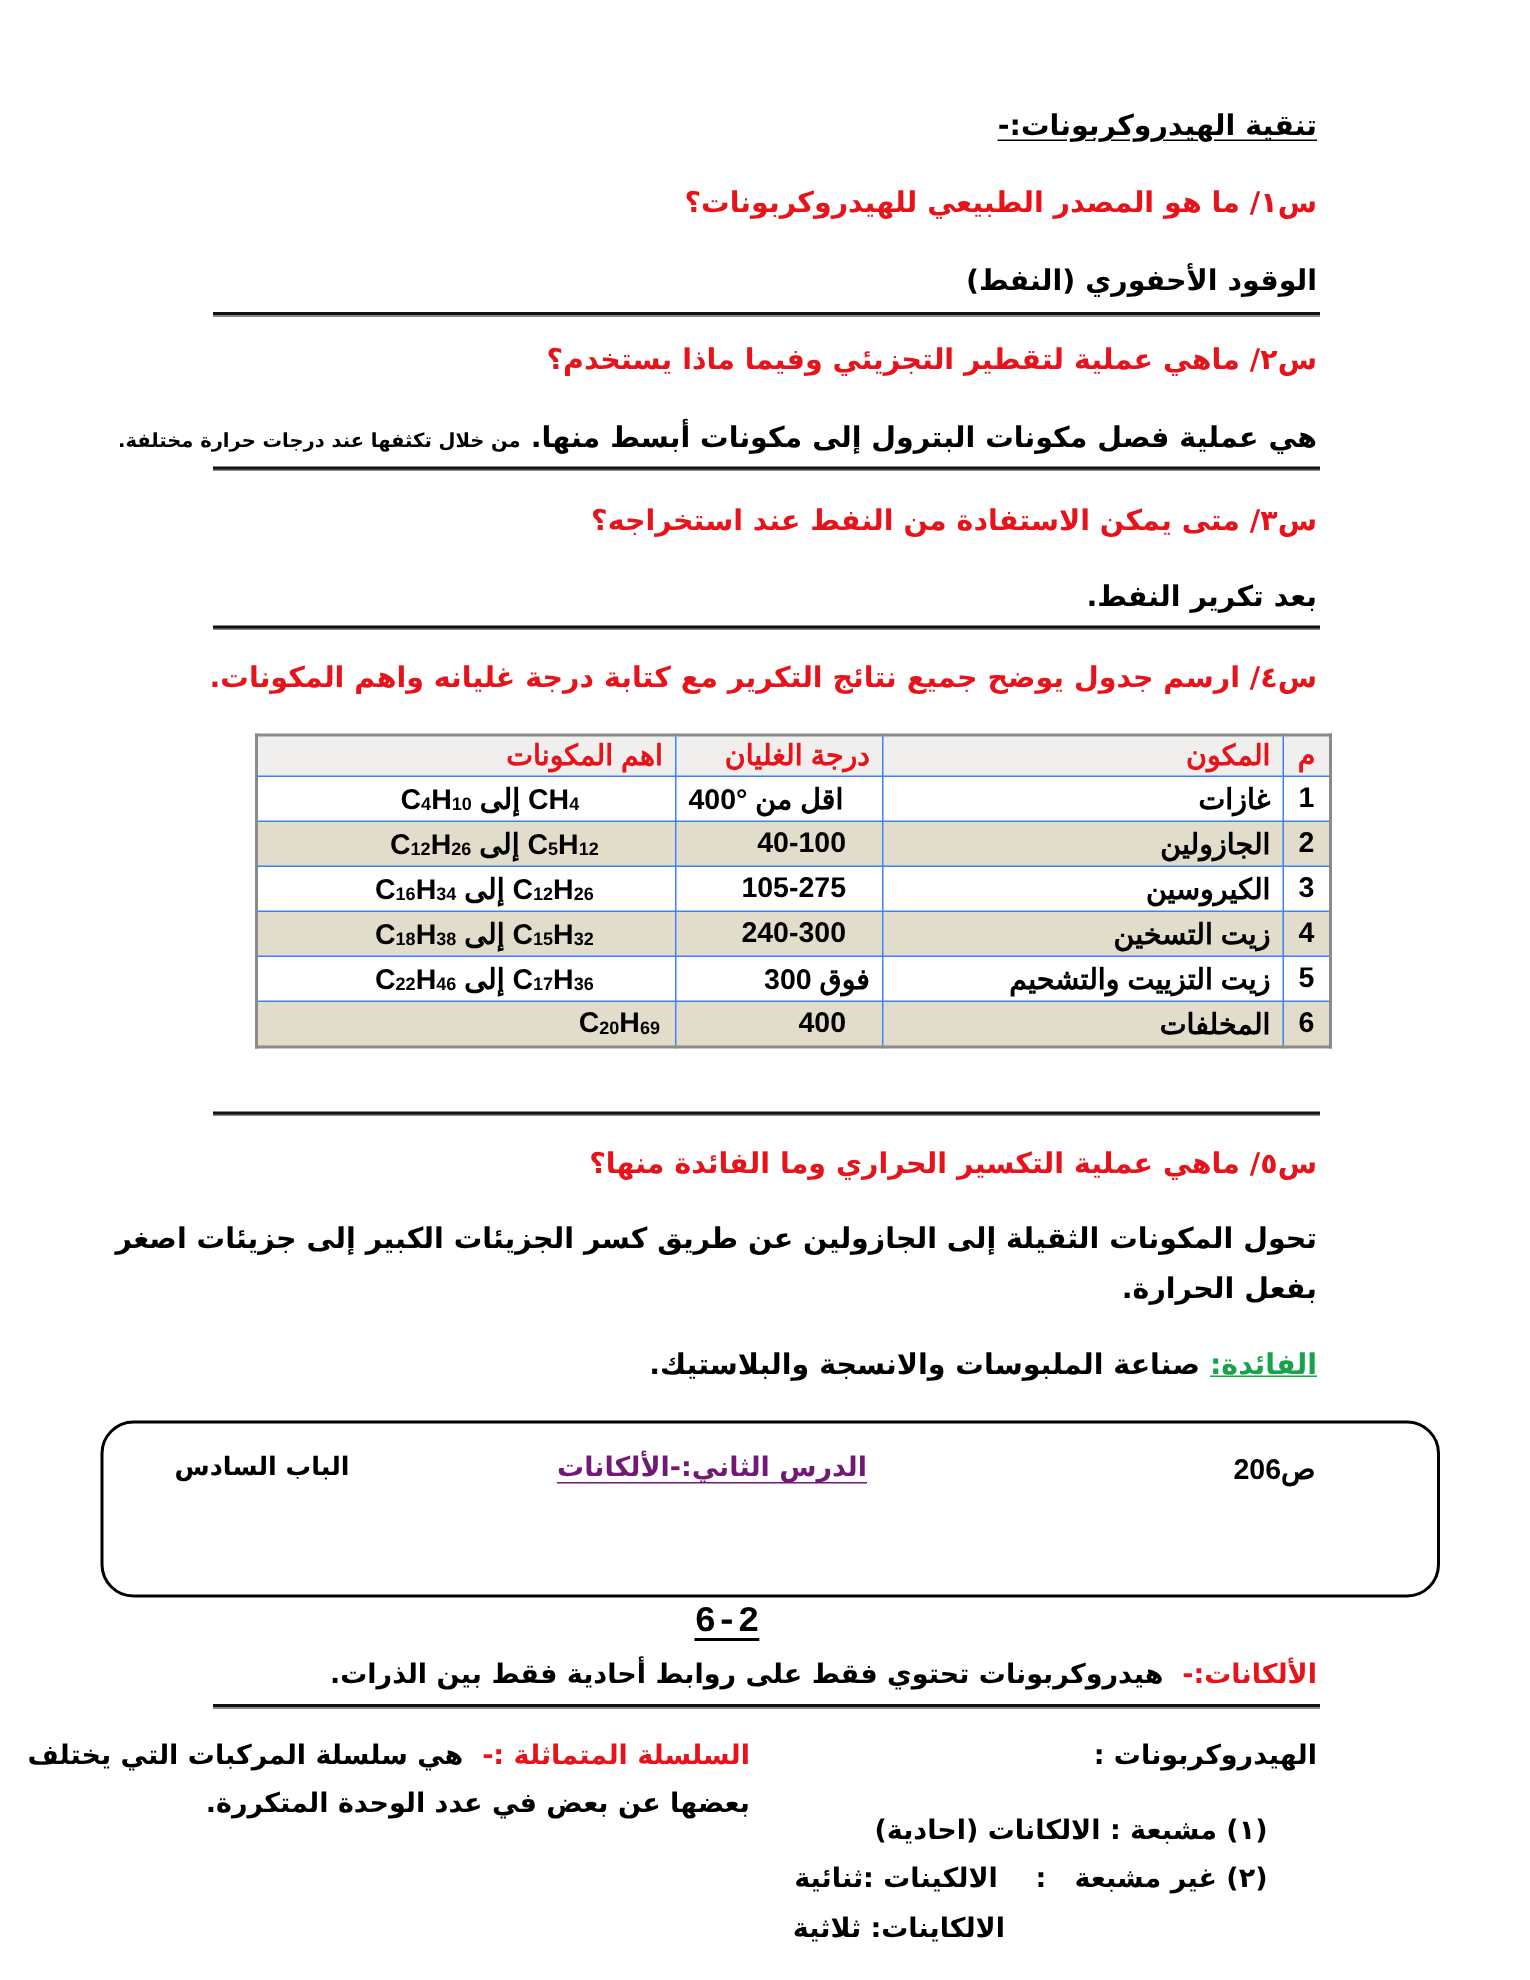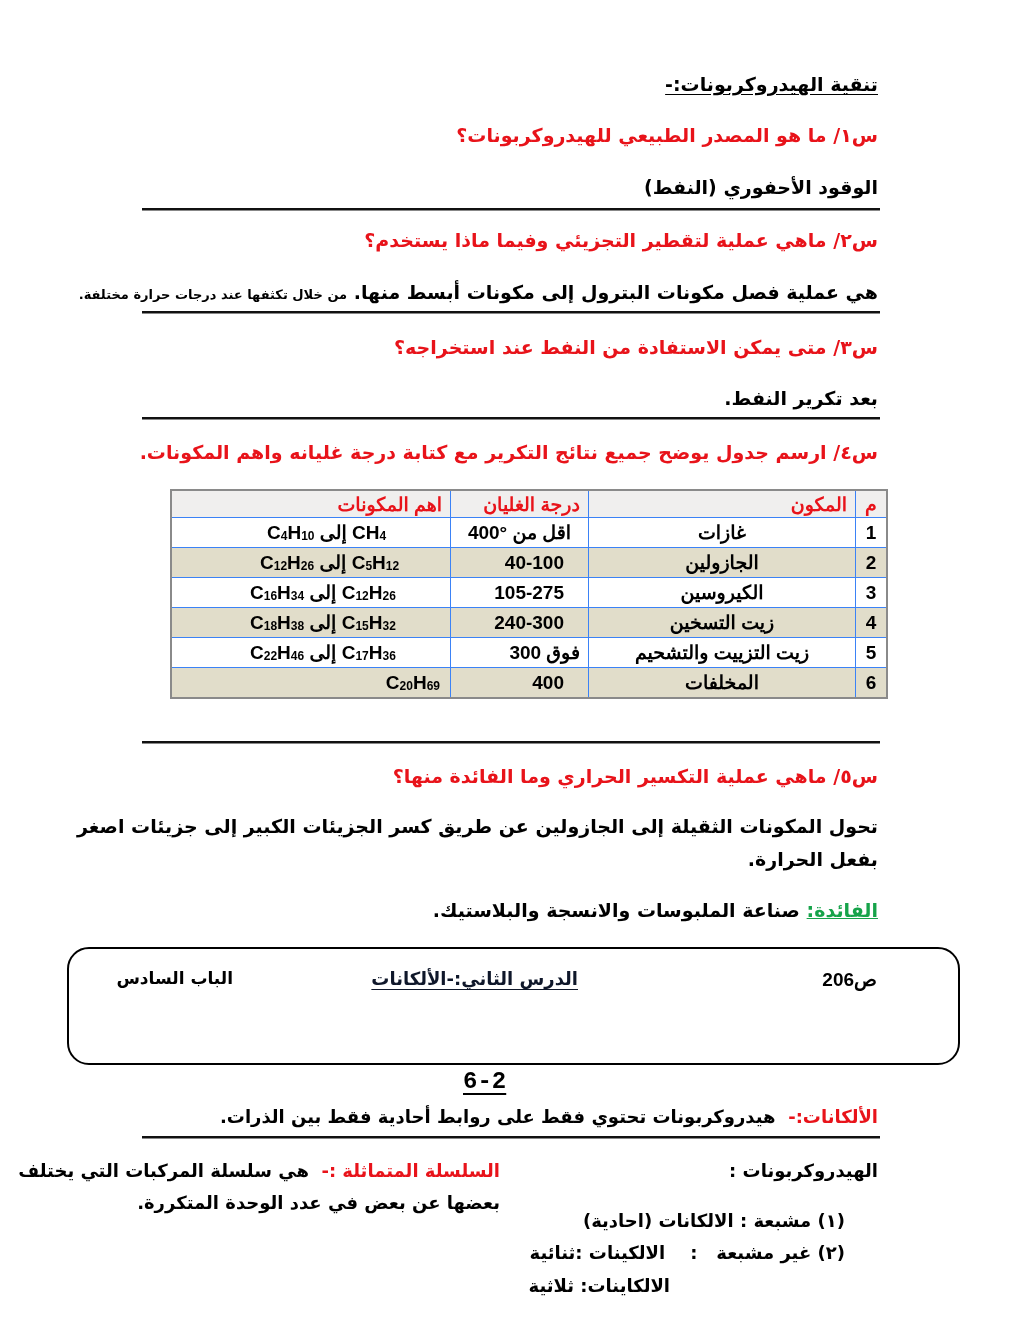--- a/index.html
+++ b/index.html
@@ -13,21 +13,21 @@
   .a-small { font-size:13px; font-weight:bold; }
   .rule { position:absolute; height:2px; background:#111; border-bottom:1px solid #888; }
   table.dist { position:absolute; left:170px; top:489px; width:718px; border-collapse:collapse;
                direction:rtl; font-family:"Liberation Sans", sans-serif; font-size:19px; font-weight:bold;
                border:2px solid #8a8a8a; }
   table.dist td, table.dist th { border:1px solid #3b82f6; height:29px; padding:0 8px; }
   table.dist th { background:#f0efee; color:#e8131a; font-weight:bold; text-align:right; height:26px; }
   table.dist tr.odd td { background:#ffffff; }
   table.dist tr.even td { background:#e1ddca;margin-left:20px; }
   table.dist td.num { width:14px; text-align:center; }
-  table.dist td.name { width:250px; text-align:center; }
+  table.dist td.name { width:250px; text-align:right; }
   table.dist td.bp { width:105px; text-align:left; direction:ltr; }
   table.dist td.comp { text-align:left; direction:ltr; padding-left:88px; }
   sub { font-size:12px; vertical-align:baseline; position:relative; top:1px; }
   .box { position:absolute; left:67px; top:947px; width:893px; height:118px;
          border:2.5px solid #000; border-radius:22px; box-sizing:border-box; }
   .green { color:#16a34a;text-decoration:underline; }
   .red { color:#e8131a; }
 </style>
 </head>
 <body>
@@ -57,21 +57,21 @@
       <th style="text-align:center;">م</th>
       <th>المكون</th>
       <th>درجة الغليان</th>
       <th>اهم المكونات</th>
     </tr>
   </thead>
   <tbody>
     <tr class="odd">
       <td class="num">1</td>
       <td class="name">غازات</td>
-      <td class="bp" style="direction:rtl;text-align:center;">اقل من °400</td>
+      <td class="bp" style="direction:rtl;text-align:left;">اقل من °400</td>
       <td class="comp" style="padding-left:95px;">C<sub>4</sub>H<sub>10</sub> <span>إلى</span> CH<sub>4</sub></td>
     </tr>
     <tr class="even">
       <td class="num">2</td>
       <td class="name">الجازولين</td>
       <td class="bp" style="text-align:right;padding-right:24px;">40-100</td>
       <td class="comp">C<sub>12</sub>H<sub>26</sub> <span>إلى</span> C<sub>5</sub>H<sub>12</sub></td>
     </tr>
     <tr class="odd">
       <td class="num">3</td>
@@ -105,21 +105,21 @@
 <div class="abs rtl q" style="right:142px; top:765px;">س٥/ ماهي عملية التكسير الحراري وما الفائدة منها؟</div>
 <div class="abs rtl a" style="right:142px; top:815px;">تحول المكونات الثقيلة إلى الجازولين عن طريق كسر الجزيئات الكبير إلى جزيئات اصغر</div>
 <div class="abs rtl a" style="right:142px; top:848px;">بفعل الحرارة.</div>
 <div class="abs rtl a" style="right:142px; top:899px;">
   <span class="green">الفائدة:</span>
   <span>صناعة الملبوسات والانسجة والبلاستيك.</span>
 </div>
 
 <div class="box"></div>
 <div class="abs rtl" style="right:143px; top:968px; font-weight:bold; font-size:19px; font-family:'Liberation Sans',sans-serif;">ص206</div>
-<div class="abs rtl" style="right:442px; top:968px; font-weight:bold; font-size:18px; color:#0f172a; text-decoration:underline; text-underline-offset:4px;">الدرس الثاني:-الألكانات</div>
+<div class="abs rtl" style="right:442px; top:968px; font-weight:bold; font-size:18px; color:#701a75; text-decoration:underline; text-underline-offset:4px;">الدرس الثاني:-الألكانات</div>
 <div class="abs rtl" style="right:787px; top:968px; font-weight:bold; font-size:17px;">الباب السادس</div>
 <div class="abs" style="left:463px; top:1068px; font-weight:bold; font-size:24px; font-family:Liberation Mono, monospace; text-decoration:underline; text-underline-offset:5px;">6-2</div>
 
 <div class="abs rtl a" style="right:142px; top:1106px; font-size:18px;">
   <span class="red">الألكانات:-</span>
   &nbsp;<span>هيدروكربونات تحتوي فقط على روابط أحادية فقط بين الذرات.</span>
 </div>
 <div class="rule" style="left:142px; width:738px; top:1136px;"></div>
 
 <div class="abs rtl a" style="right:142px; top:1160px; font-size:18px;">الهيدروكربونات :</div>

